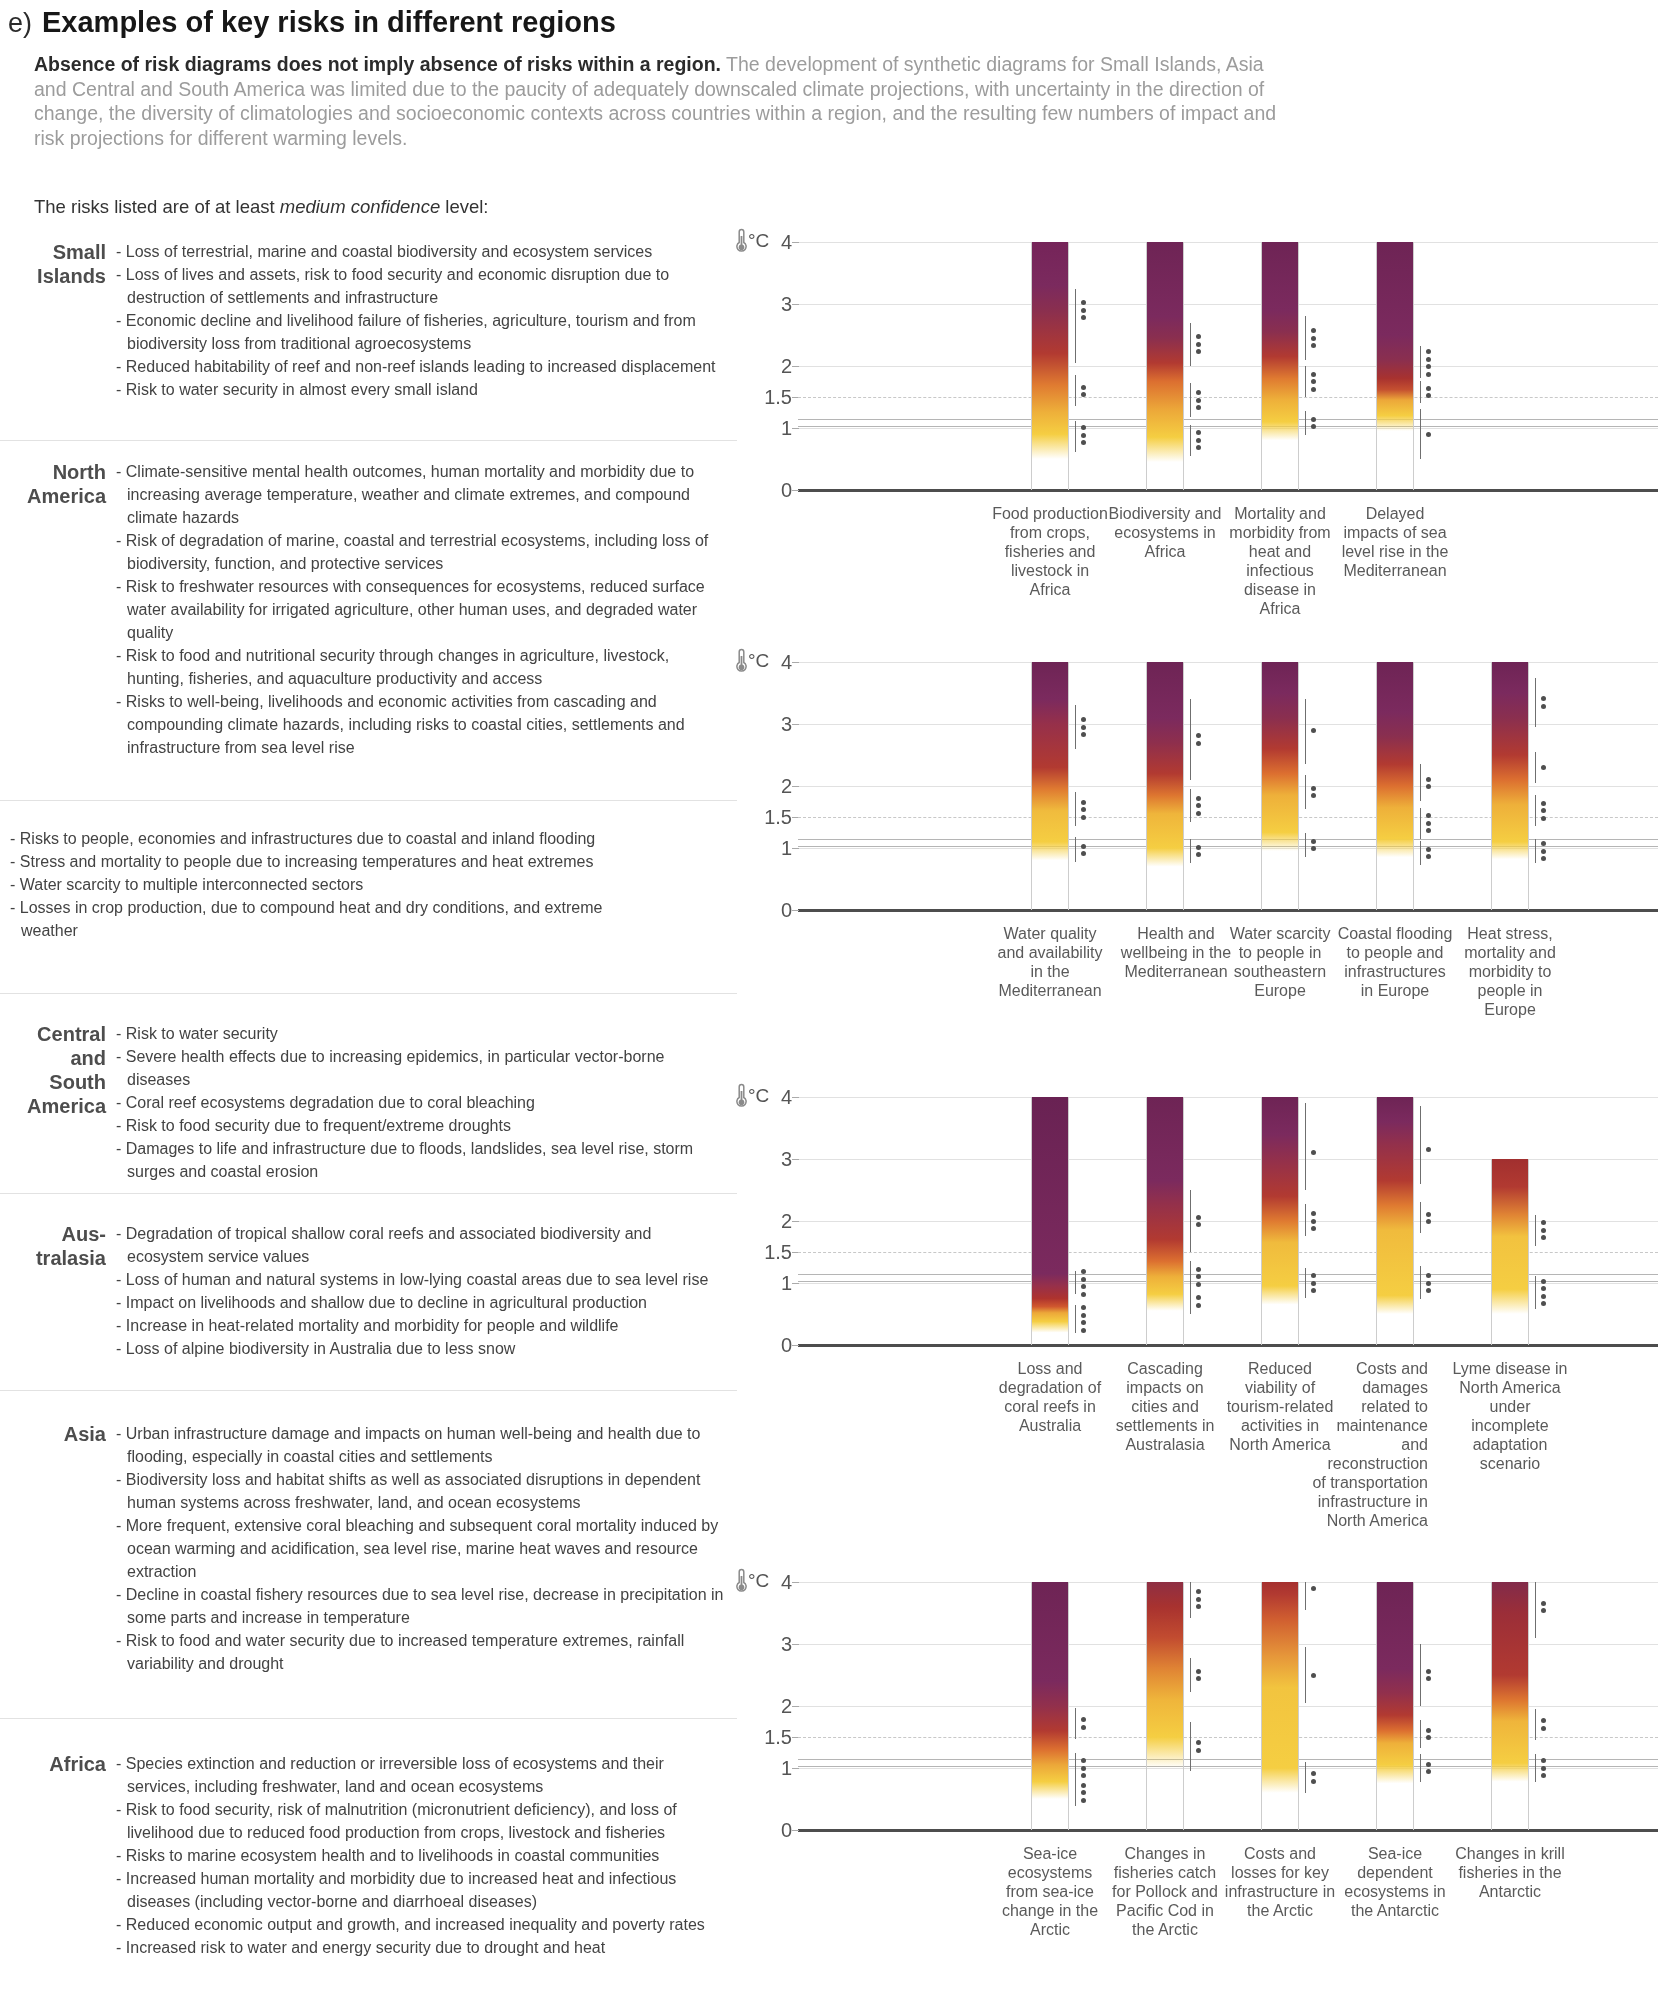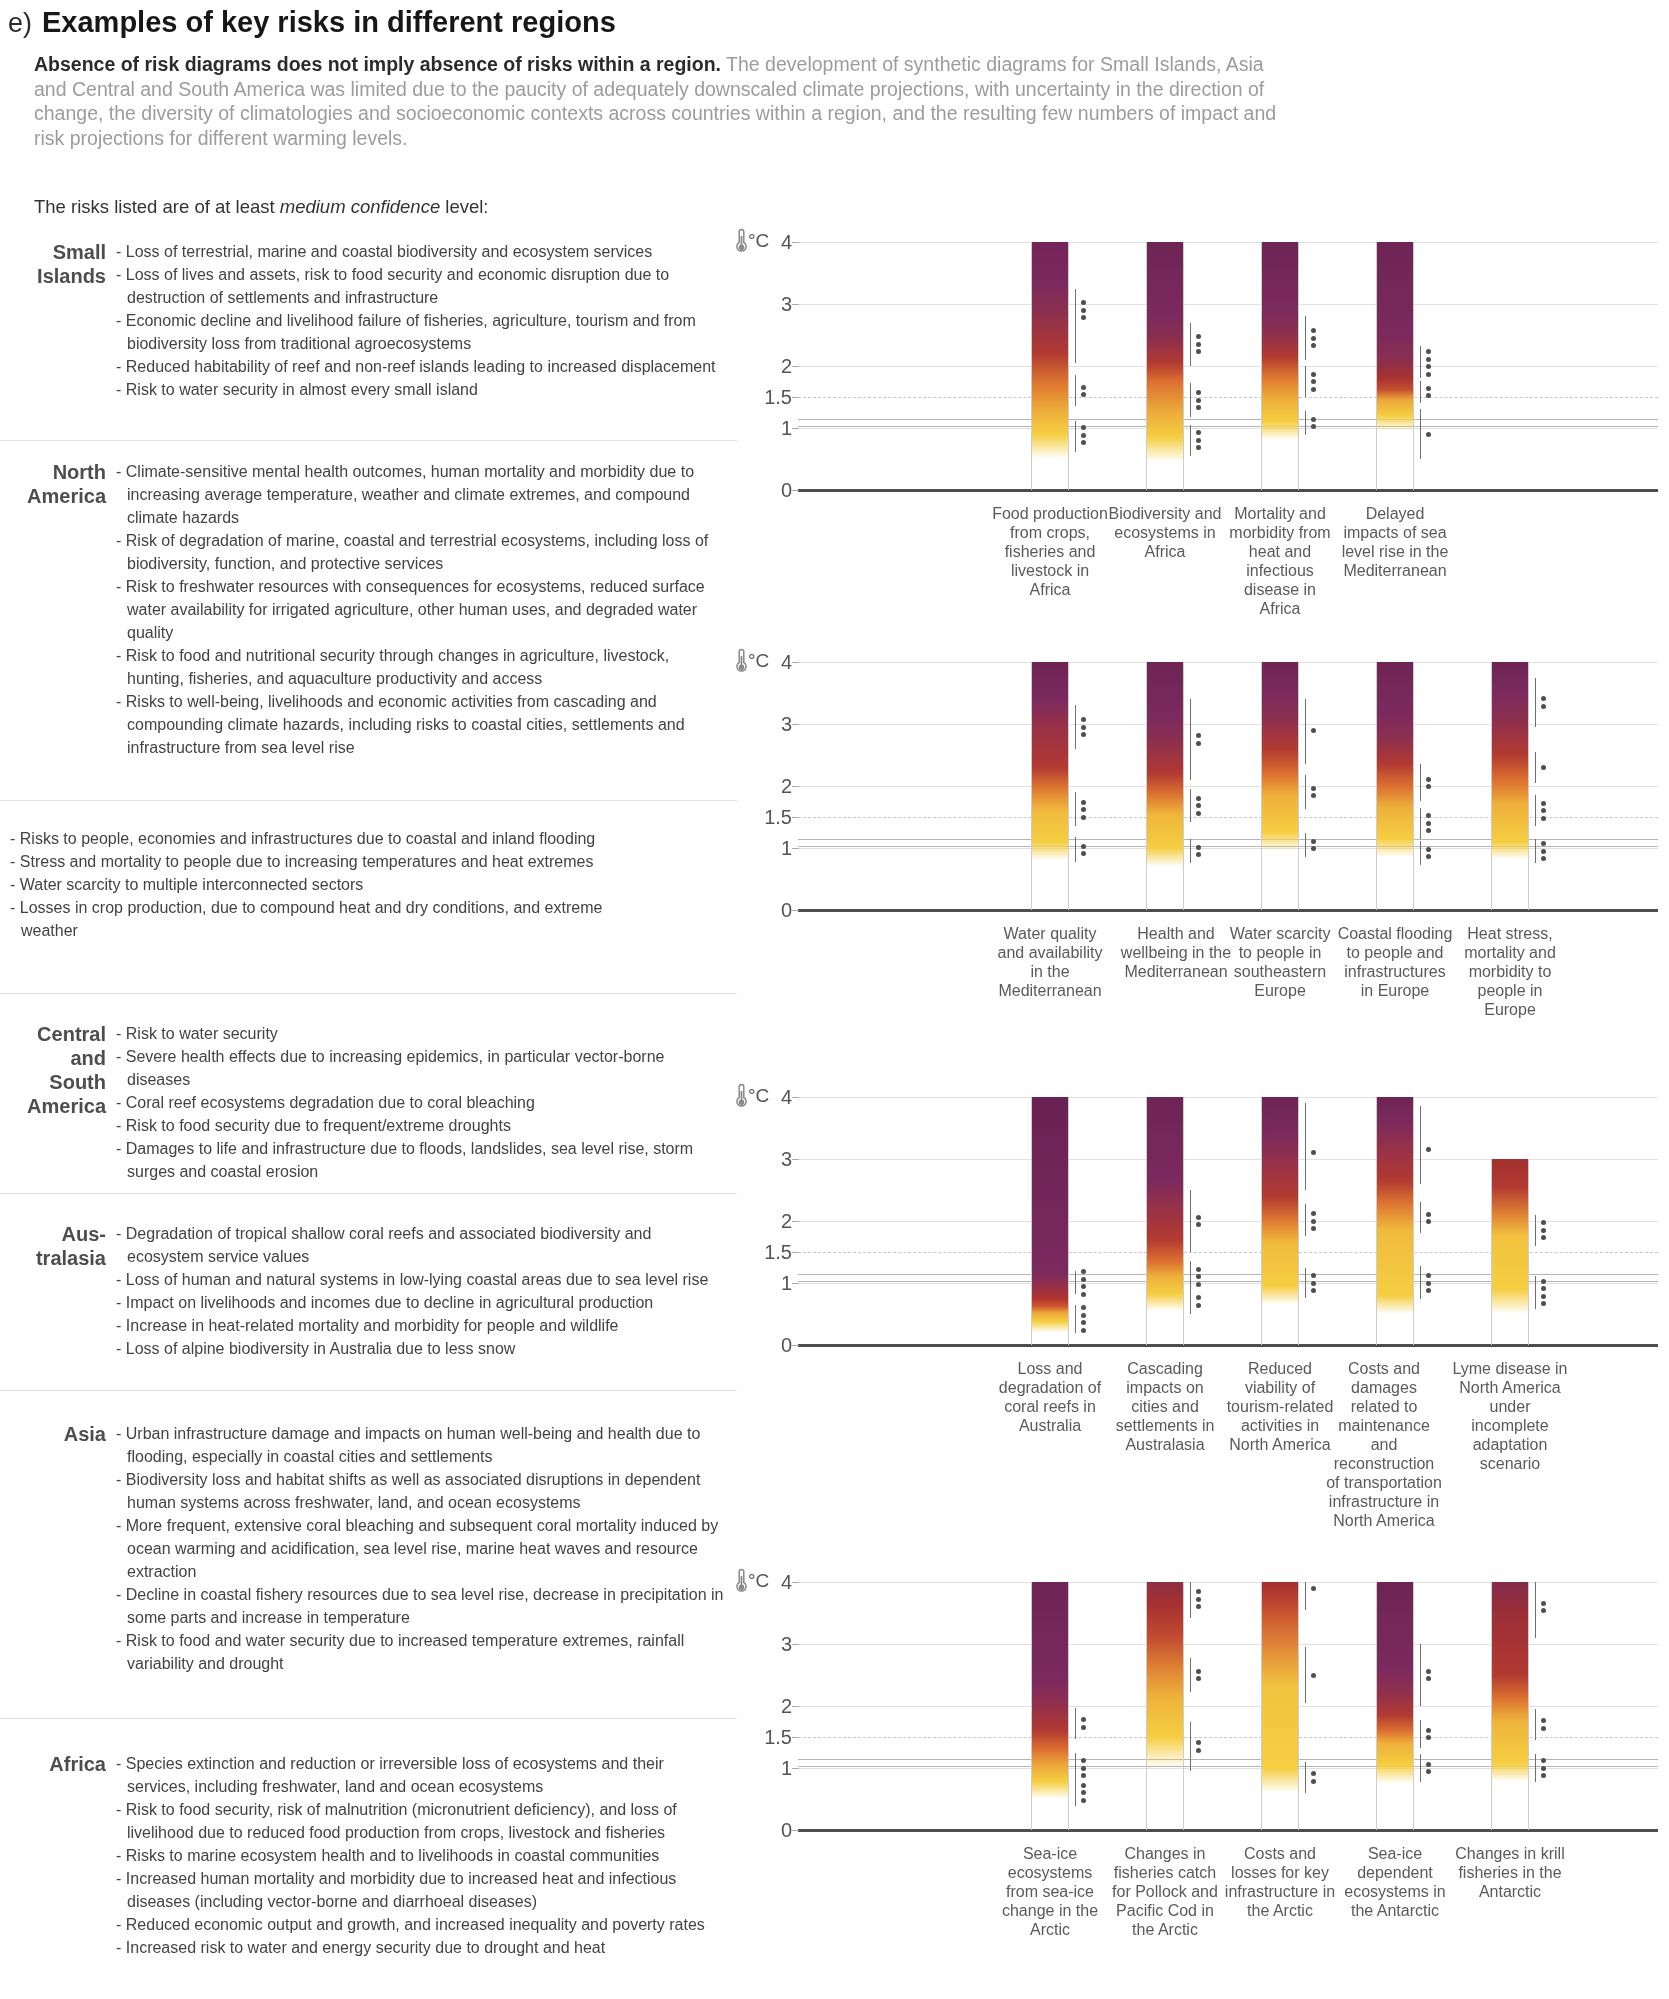--- a/index.html
+++ b/index.html
@@ -115,21 +115,21 @@
         </div>
       </div>
       <div class="region" style="top: 1222px;">
         <div class="region-label">
           <div>Aus-</div>
           <div>tralasia</div>
         </div>
         <div class="region-items">
           <div class="risk-item">Degradation of tropical shallow coral reefs and associated biodiversity and ecosystem service values</div>
           <div class="risk-item">Loss of human and natural systems in low-lying coastal areas due to sea level rise</div>
-          <div class="risk-item">Impact on livelihoods and incomes due to decline in agricultural production</div>
+          <div class="risk-item">Impact on livelihoods and shallow due to decline in agricultural production</div>
           <div class="risk-item">Increase in heat-related mortality and morbidity for people and wildlife</div>
           <div class="risk-item">Loss of alpine biodiversity in Australia due to less snow</div>
         </div>
       </div>
       <div class="region" style="top: 1422px;">
         <div class="region-label">
           <div>Asia</div>
         </div>
         <div class="region-items">
           <div class="risk-item">Urban infrastructure damage and impacts on human well-being and health due to flooding, especially in coastal cities and settlements</div>
@@ -412,21 +412,21 @@
           <div class="dot" style="left: 801px; top: 138.3px;"></div>
           <div class="marker-line" style="left: 795px; top: 178.56px; height: 33.48px;"></div>
           <div class="dot" style="left: 801px; top: 181.55px;"></div>
           <div class="dot" style="left: 801px; top: 189.05px;"></div>
           <div class="dot" style="left: 801px; top: 196.55px;"></div>
           <div class="dot" style="left: 801px; top: 204.05px;"></div>
         </div>
         <div class="bar-label" style="left: 252px; top: 262px;">Loss and degradation of coral reefs in Australia</div>
         <div class="bar-label" style="left: 367px; top: 262px;">Cascading impacts on cities and settlements in Australasia</div>
         <div class="bar-label" style="left: 482px; top: 262px;">Reduced viability of tourism-related activities in North America</div>
-        <div class="bar-label" style="left: 586px; top: 262px;">Costs and damages related to maintenance and reconstruction of transportation infrastructure in North America</div>
+        <div class="bar-label" style="left: 572px; top: 262px; text-align: right;">Costs and damages related to maintenance and reconstruction of transportation infrastructure in North America</div>
         <div class="bar-label" style="left: 712px; top: 262px;">Lyme disease in North America under incomplete adaptation scenario</div>
       </div>
       <div class="chart" style="top: 1582px;">
         <div class="plot">
           <div class="gridline" style="top: 0px; left: 58px; width: 860px;"></div>
           <div class="tick-stub" style="top: 0px;"></div>
           <div class="tick-label" style="top: -13px;">4</div>
           <div class="gridline" style="top: 62px; left: 58px; width: 860px;"></div>
           <div class="tick-stub" style="top: 62px;"></div>
           <div class="tick-label" style="top: 49px;">3</div>

